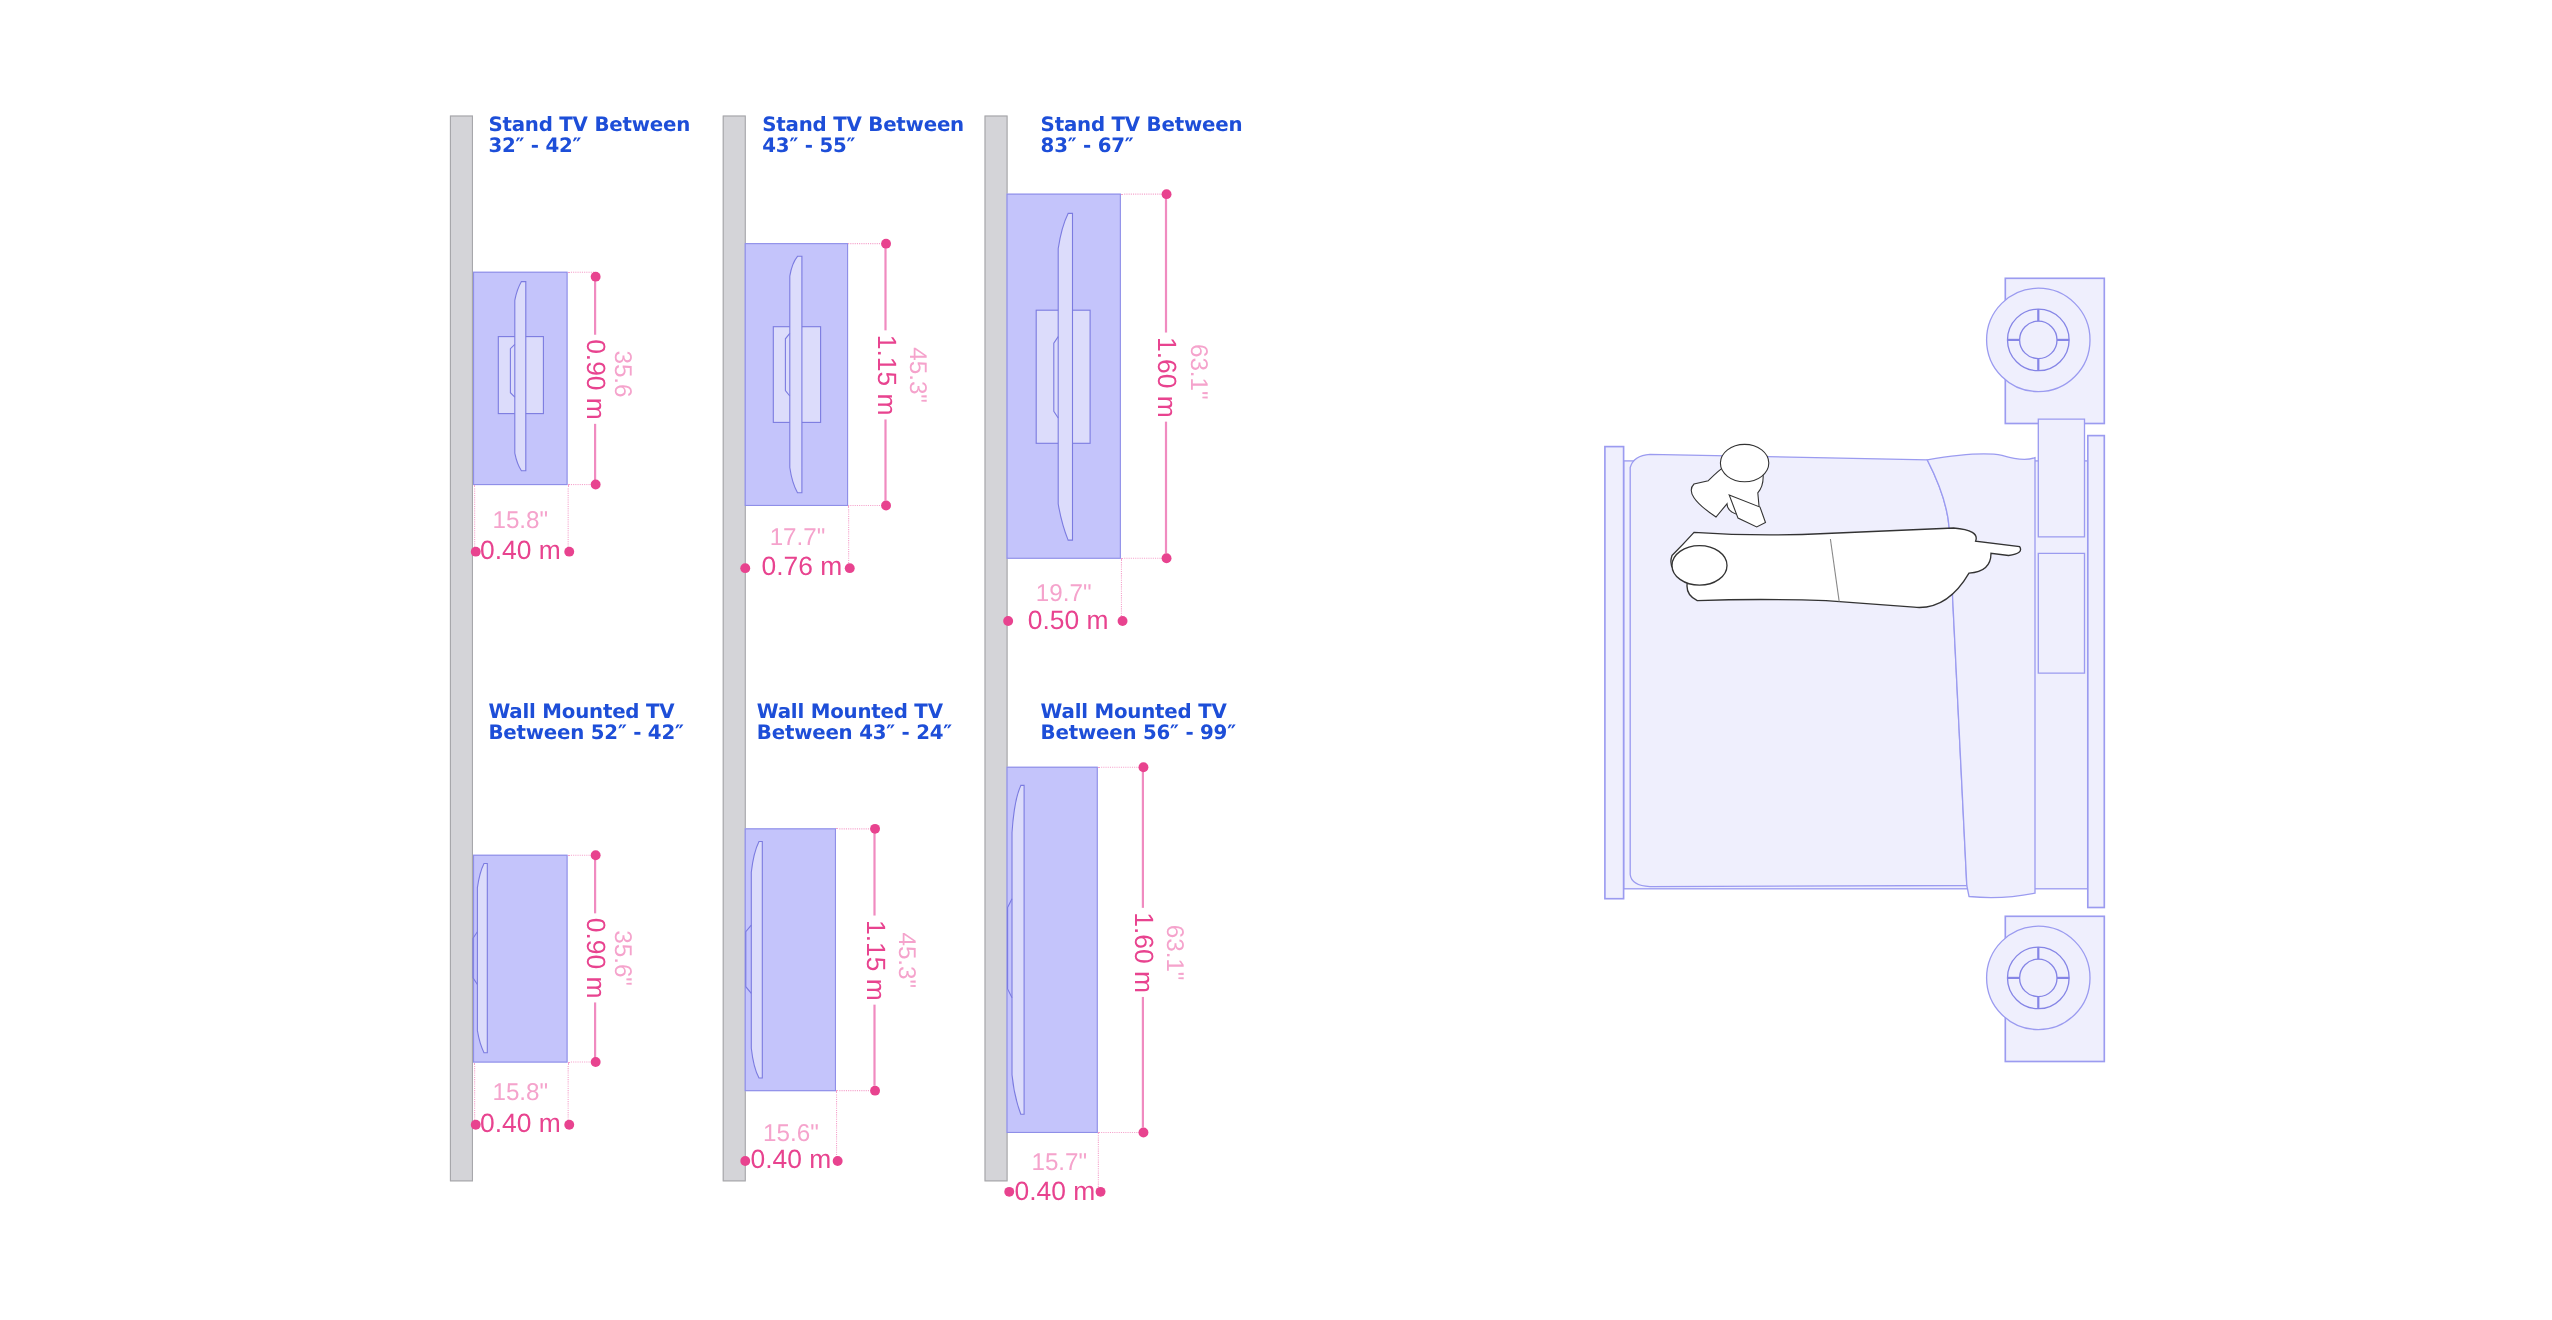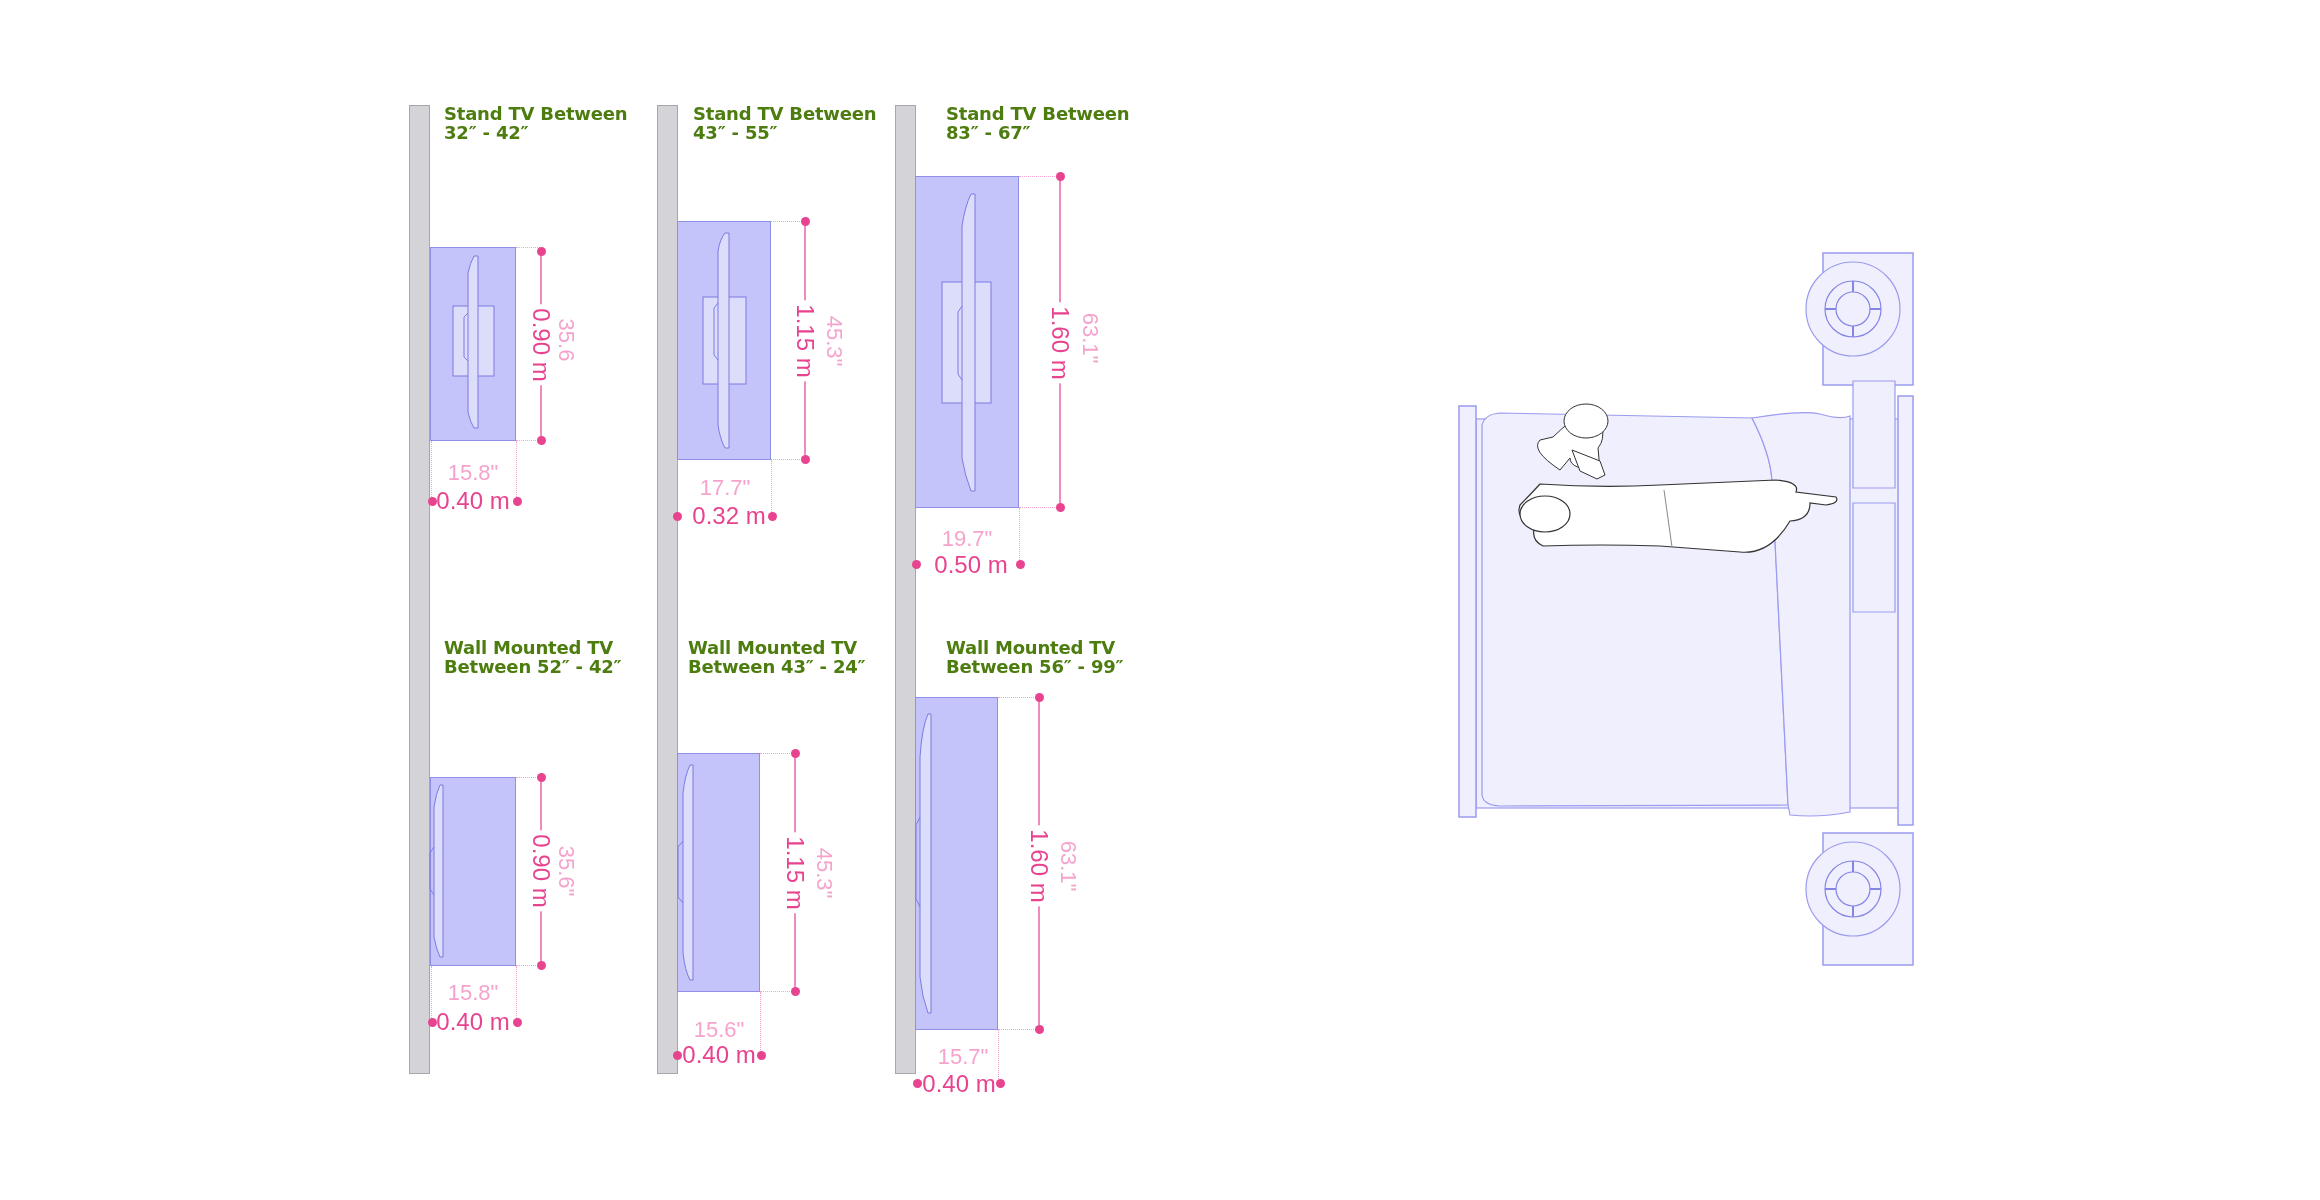--- a/index.html
+++ b/index.html
@@ -1,18 +1,18 @@
 <!DOCTYPE html>
 <html><head>
 <meta charset="utf-8">
 <style>
   html, body { margin:0; padding:0; background:#ffffff; }
   body { width:2320px; height:1200px; position:relative; overflow:hidden; font-family:"Liberation Sans", sans-serif; }
   .wall { position:absolute; background:#d4d4d8; border:1.5px solid #a7a7ab; box-sizing:border-box; }
-  .title { position:absolute; color:#4d7c0f; font-family:"DejaVu Sans", sans-serif; font-size:18px; font-weight:600; line-height:19px; white-space:nowrap; letter-spacing:-0.2px; }
+  .title { position:absolute; color:#1d4ed8; font-family:"DejaVu Sans", sans-serif; font-size:18px; font-weight:600; line-height:19px; white-space:nowrap; letter-spacing:-0.2px; }
   .zone { position:absolute; background:#c4c4fb; border:1px solid #8f8fe8; box-sizing:border-box; }
   .dimv { position:absolute; width:2px; background:#f08bc0; }
   .dot { position:absolute; width:9px; height:9px; border-radius:50%; background:#e8438f; margin-left:-4.5px; margin-top:-4.5px; }
   .dotline { position:absolute; border-top:1.5px dotted #f5a3cc; height:0; }
   .dotlinev { position:absolute; border-left:1.5px dotted #f5a3cc; width:0; }
   .metric-v { position:absolute; color:#e8438f; font-size:24px; white-space:nowrap; transform-origin:center center; transform:translate(-50%,-50%) rotate(90deg); background:#fff; padding:6px 4px; line-height:24px; }
   .imp-v { position:absolute; color:#f5a3cc; font-size:22px; white-space:nowrap; transform:translate(-50%,-50%) rotate(90deg); line-height:22px; }
   .metric-h { position:absolute; color:#e8438f; font-size:24px; white-space:nowrap; transform:translate(-50%,-50%); line-height:24px; }
   .imp-h { position:absolute; color:#f5a3cc; font-size:22px; white-space:nowrap; transform:translate(-50%,-50%); line-height:22px; }
   svg { position:absolute; overflow:visible; }
@@ -86,21 +86,21 @@
   </svg>
   <div class="dotline" style="left:771px; top:221px; width:33px;"></div>
   <div class="dotline" style="left:771px; top:459px; width:33px;"></div>
   <div class="dimv" style="left:804px; top:225px; height:230px;"></div>
   <div class="dot" style="left:805px; top:221px;"></div>
   <div class="dot" style="left:805px; top:459px;"></div>
   <div class="metric-v" style="left:805px; top:341px;">1.15 m</div>
   <div class="imp-v" style="left:834px; top:341px;">45.3"</div>
   <div class="dotlinev" style="left:771px; top:460px; height:56px;"></div>
   <div class="imp-h" style="left:725px; top:488px;">17.7"</div>
-  <div class="metric-h" style="left:729px; top:516px;">0.32 m</div>
+  <div class="metric-h" style="left:729px; top:516px;">0.76 m</div>
   <div class="dot" style="left:677px; top:516px;"></div>
   <div class="dot" style="left:772px; top:516px;"></div>
 
   <div class="title" style="left:688px; top:638px;">
     <div>Wall Mounted TV</div>
     <div>Between 43″ - 24″</div>
   </div>
   <div class="zone" style="left:677px; top:753px; width:83px; height:239px;"></div>
   <svg style="left:677px; top:753px;" width="83" height="239">
     <path d="M13 12 L16 12 L16 227 L13 227 Q8 218 6 200 L6 40 Q8 22 13 12 Z" fill="#dcdcfb" stroke="#7b7be0" stroke-width="1"></path>

